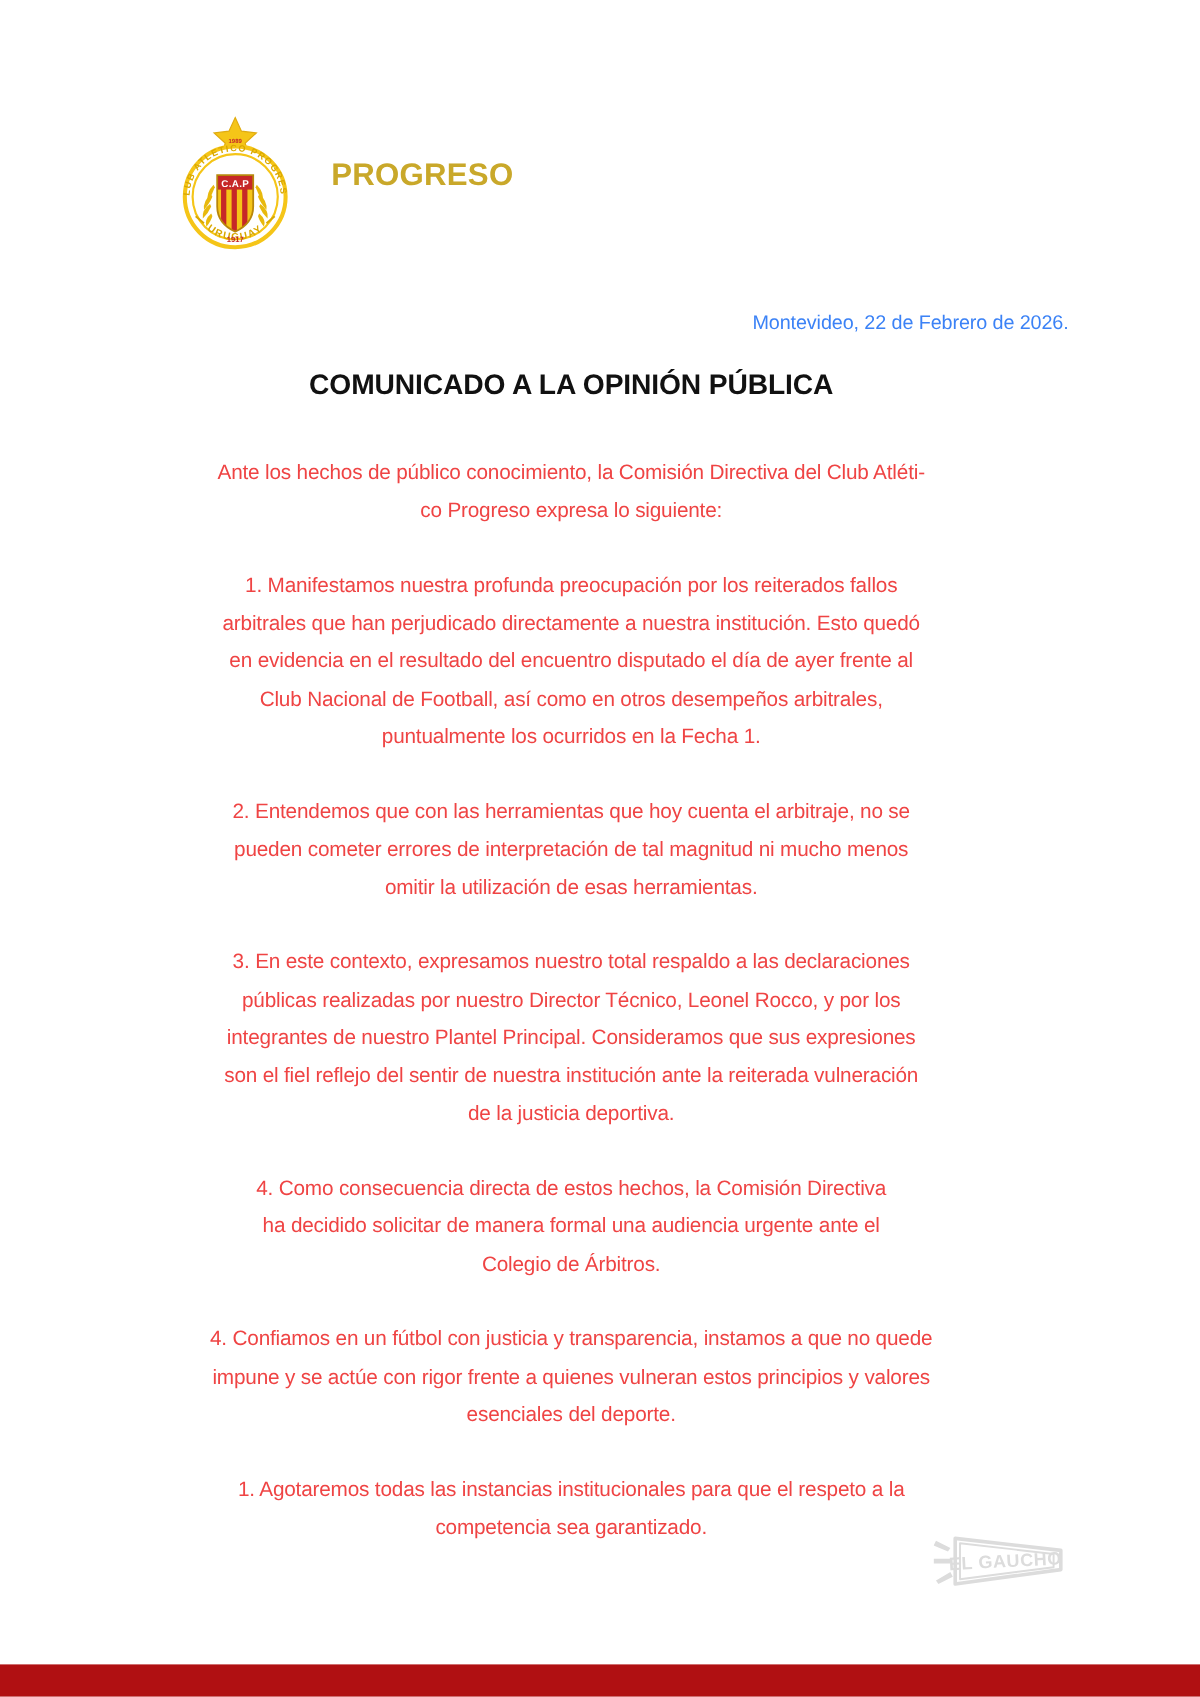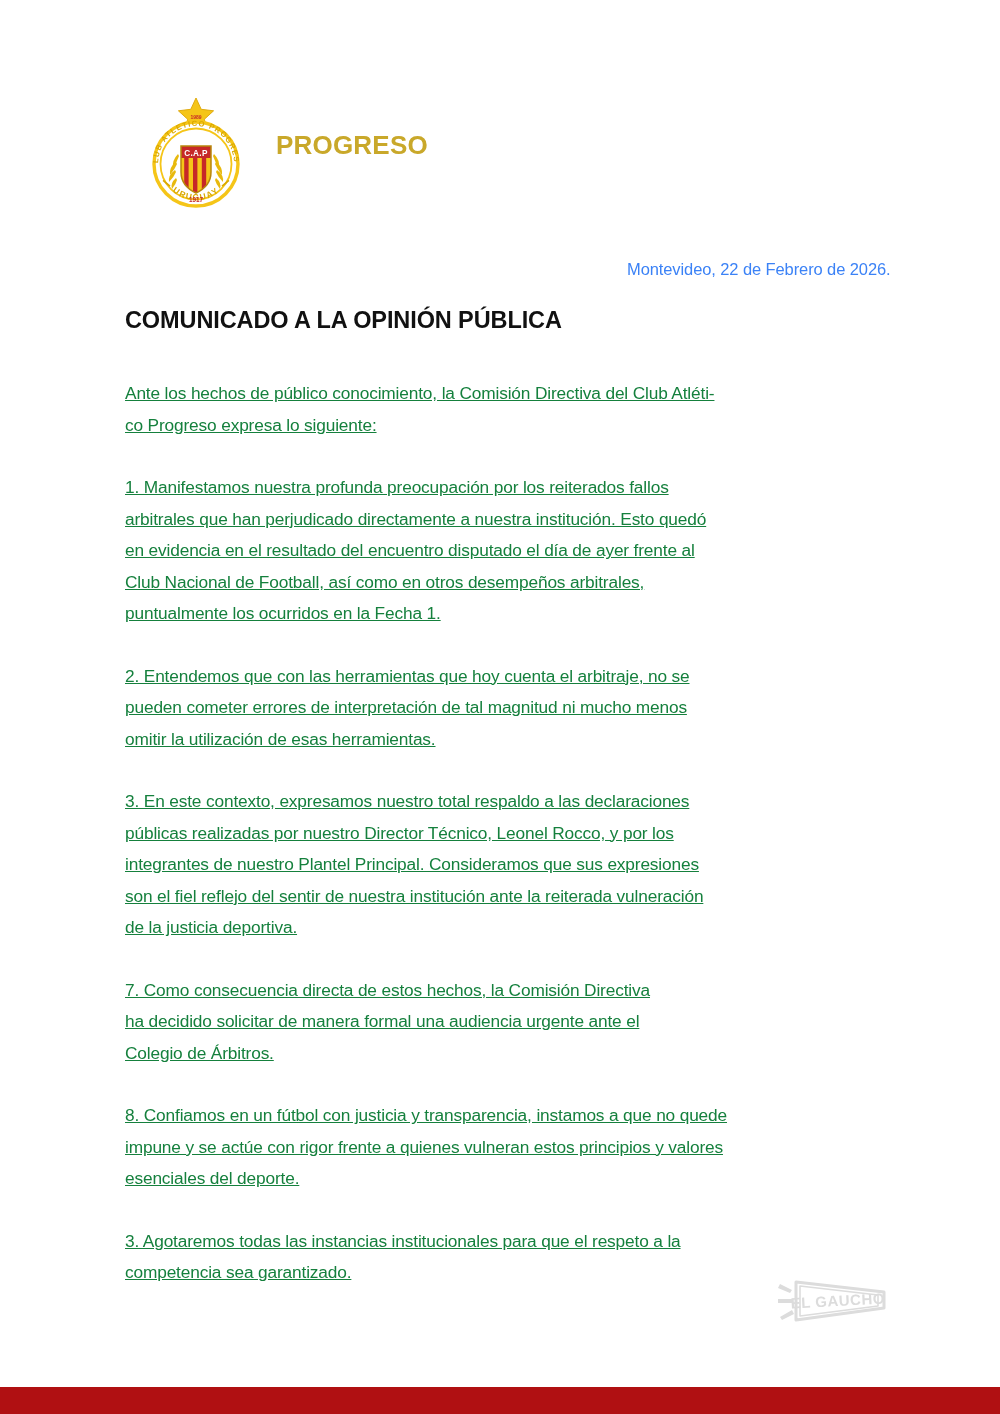--- a/index.html
+++ b/index.html
@@ -66,42 +66,42 @@
     font-size: 16.5px;
     font-weight: 500;
     color: #3b82f6;
     letter-spacing: -0.1px;
     white-space: nowrap;
   }
 
   
   .content {
     position: absolute;
-    left: 125px;
+    left: 136px;
     top: 306px;
     width: 680px;
+    text-align: center;
   }
 
   .doc-title {
     font-size: 23.5px;
     font-weight: bold;
     letter-spacing: -0.1px;
     color: #111111;
     margin: 0 0 44px 0;
     line-height: 1.2;
   }
 
   .para {
     font-size: 17.3px;
     line-height: 31.5px;
-    color: #15803d;
+    color: #ef4444;
     margin: 0 0 31px 0;
     letter-spacing: -0.15px;
     white-space: pre-line;
-    text-decoration: underline;
   }
   .para:last-child { margin-bottom: 0; }
 
   
   .watermark {
     position: absolute;
     left: 778px;
     top: 1268px;
     width: 118px;
     height: 62px;
@@ -198,27 +198,27 @@
 Club Nacional de Football, así como en otros desempeños arbitrales,
 puntualmente los ocurridos en la Fecha 1.</p>
     <p class="para">2. Entendemos que con las herramientas que hoy cuenta el arbitraje, no se
 pueden cometer errores de interpretación de tal magnitud ni mucho menos
 omitir la utilización de esas herramientas.</p>
     <p class="para">3. En este contexto, expresamos nuestro total respaldo a las declaraciones
 públicas realizadas por nuestro Director Técnico, Leonel Rocco, y por los
 integrantes de nuestro Plantel Principal. Consideramos que sus expresiones
 son el fiel reflejo del sentir de nuestra institución ante la reiterada vulneración
 de la justicia deportiva.</p>
-    <p class="para">7. Como consecuencia directa de estos hechos, la Comisión Directiva
+    <p class="para">4. Como consecuencia directa de estos hechos, la Comisión Directiva
 ha decidido solicitar de manera formal una audiencia urgente ante el
 Colegio de Árbitros.</p>
-    <p class="para">8. Confiamos en un fútbol con justicia y transparencia, instamos a que no quede
+    <p class="para">4. Confiamos en un fútbol con justicia y transparencia, instamos a que no quede
 impune y se actúe con rigor frente a quienes vulneran estos principios y valores
 esenciales del deporte.</p>
-    <p class="para">3. Agotaremos todas las instancias institucionales para que el respeto a la
+    <p class="para">1. Agotaremos todas las instancias institucionales para que el respeto a la
 competencia sea garantizado.</p>
   </div>
 
   <div class="watermark">
     <svg viewBox="0 0 118 62" xmlns="http://www.w3.org/2000/svg">
 
       <g fill="#dcdcdc">
         <polygon points="2,16 14,22 12,25 0,20"></polygon>
         <polygon points="0,31 14,31 14,35 0,35"></polygon>
         <polygon points="2,49 14,42 16,46 4,52"></polygon>

